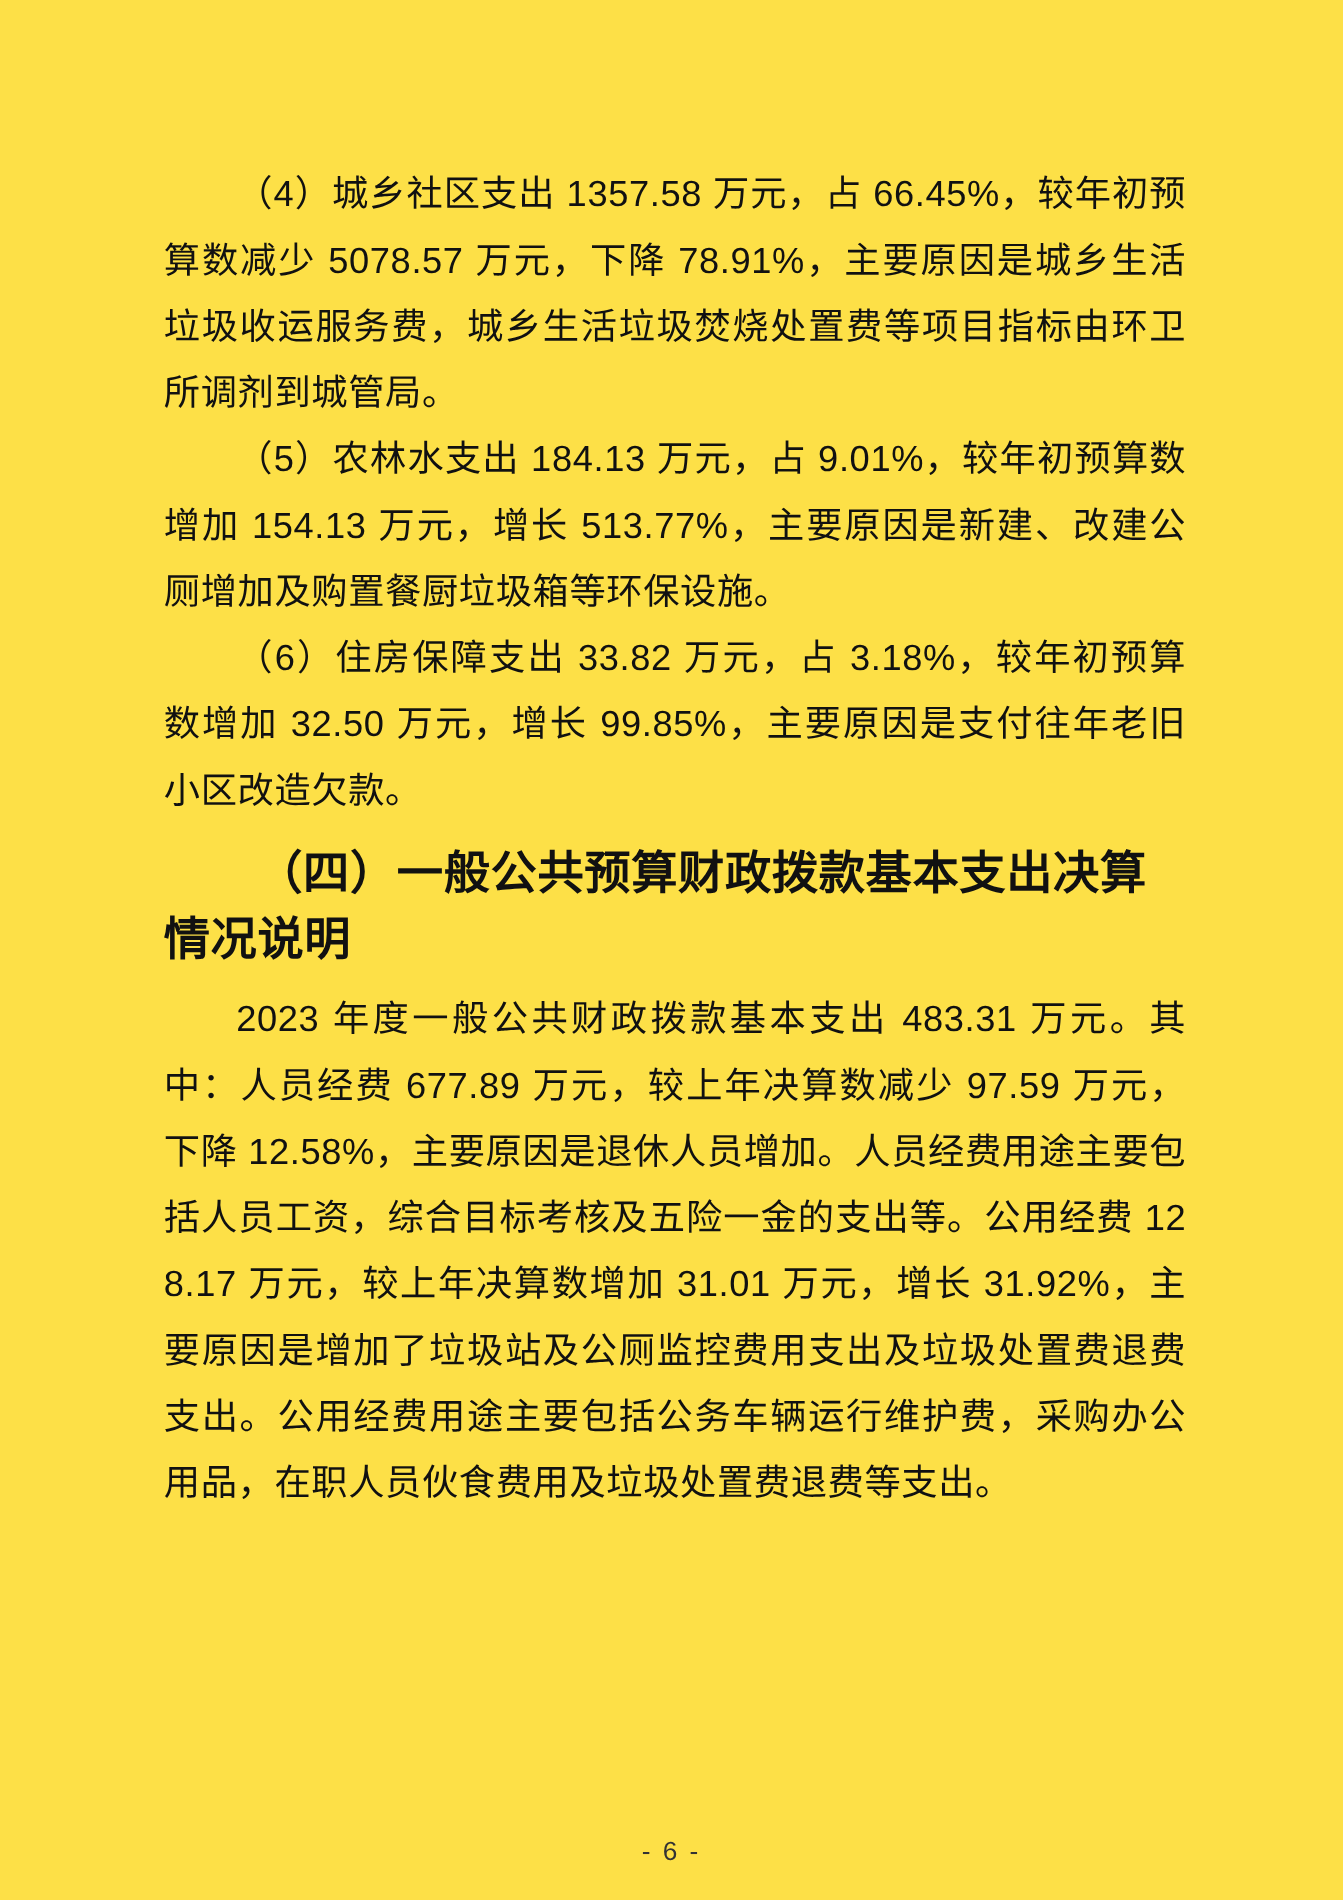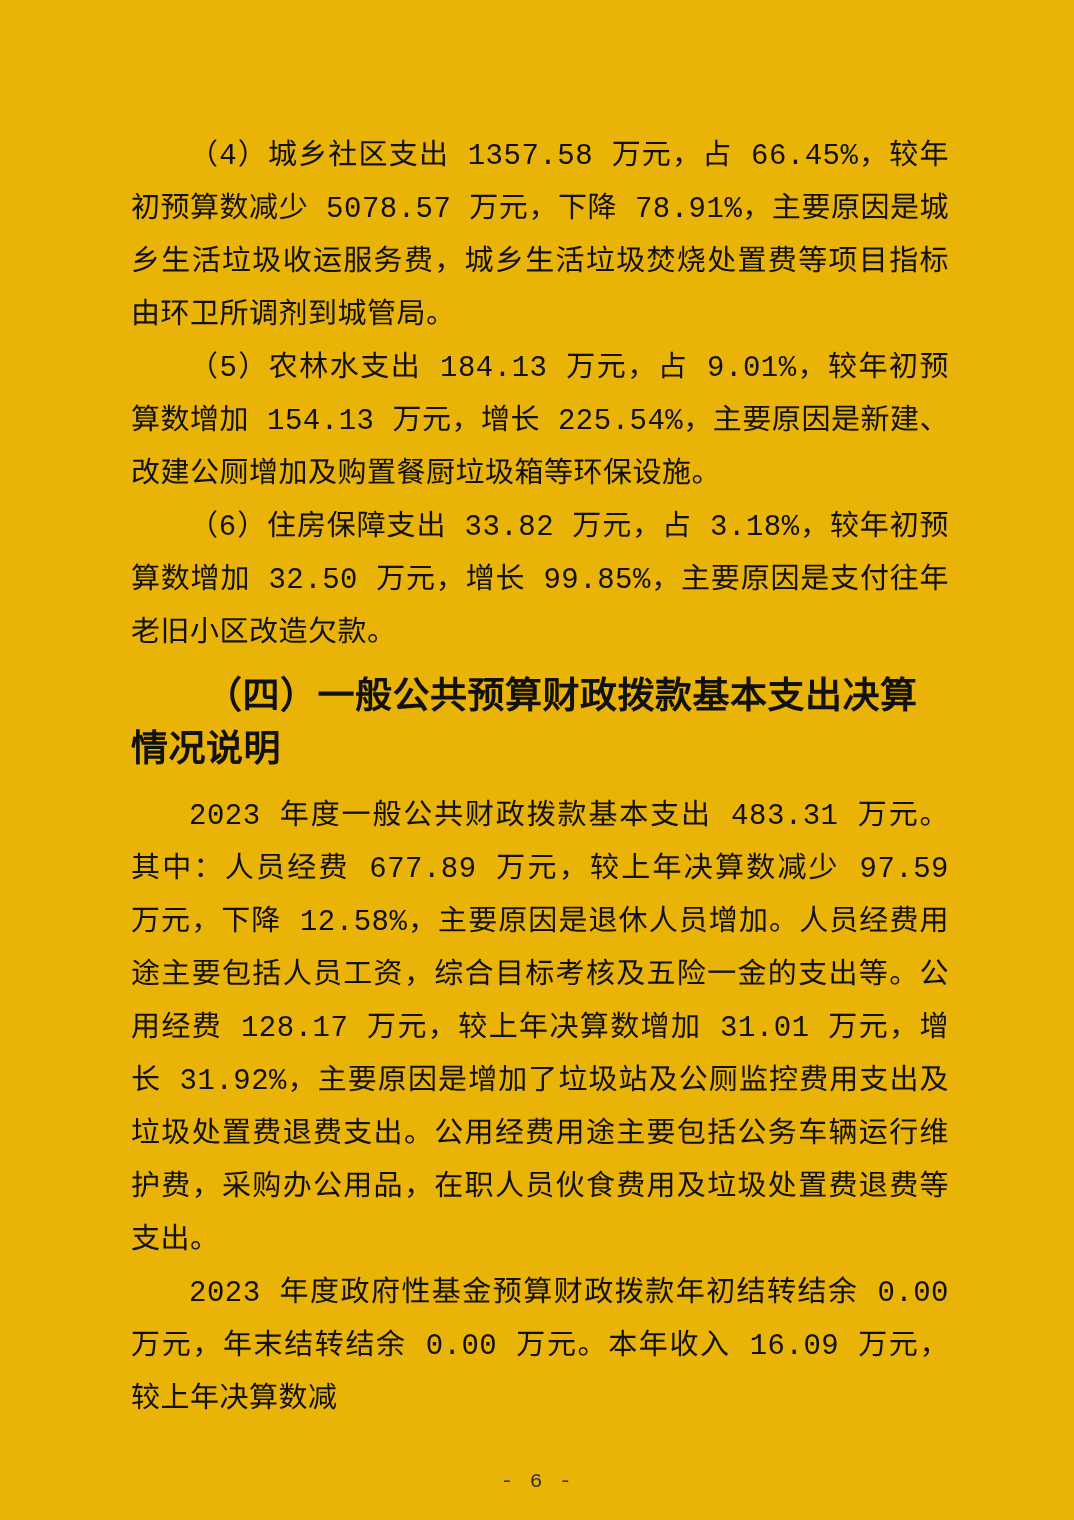--- a/index.html
+++ b/index.html
@@ -4,23 +4,23 @@
 <style>
   html, body {
     margin: 0;
     padding: 0;
     background: #ffffff;
   }
   .page {
     position: relative;
     width: 1074px;
     height: 1520px;
-    background: #eab308;
+    background: #fde047;
     overflow: hidden;
-    font-family: Liberation Mono, monospace;
+    font-family: Liberation Sans, sans-serif;
     color: #111111;
   }
   .content {
     position: absolute;
     left: 131px;
     top: 130px;
     width: 818px;
   }
   .para {
     margin: 0;
@@ -55,23 +55,22 @@
     color: #333333;
     letter-spacing: 2px;
   }
 </style>
 </head>
 <body>
 
 <div class="page">
   <main class="content">
     <p class="para">（4）城乡社区支出 1357.58 万元，占 66.45%，较年初预算数减少 5078.57 万元，下降 78.91%，主要原因是城乡生活垃圾收运服务费，城乡生活垃圾焚烧处置费等项目指标由环卫所调剂到城管局。</p>
-    <p class="para">（5）农林水支出 184.13 万元，占 9.01%，较年初预算数增加 154.13 万元，增长 225.54%，主要原因是新建、改建公厕增加及购置餐厨垃圾箱等环保设施。</p>
+    <p class="para">（5）农林水支出 184.13 万元，占 9.01%，较年初预算数增加 154.13 万元，增长 513.77%，主要原因是新建、改建公厕增加及购置餐厨垃圾箱等环保设施。</p>
     <p class="para">（6）住房保障支出 33.82 万元，占 3.18%，较年初预算数增加 32.50 万元，增长 99.85%，主要原因是支付往年老旧小区改造欠款。</p>
     <h2 class="heading">（四）一般公共预算财政拨款基本支出决算情况说明</h2>
     <p class="para">2023 年度一般公共财政拨款基本支出 483.31 万元。其中：人员经费 677.89 万元，较上年决算数减少 97.59 万元，下降 12.58%，主要原因是退休人员增加。人员经费用途主要包括人员工资，综合目标考核及五险一金的支出等。公用经费 128.17 万元，较上年决算数增加 31.01 万元，增长 31.92%，主要原因是增加了垃圾站及公厕监控费用支出及垃圾处置费退费支出。公用经费用途主要包括公务车辆运行维护费，采购办公用品，在职人员伙食费用及垃圾处置费退费等支出。</p>
-    <p class="para">2023 年度政府性基金预算财政拨款年初结转结余 0.00 万元，年末结转结余 0.00 万元。本年收入 16.09 万元，较上年决算数减</p>
   </main>
 
   <footer class="footer">
     <span class="page-number">- 6 -</span>
   </footer>
 </div>
 
 </body></html>

